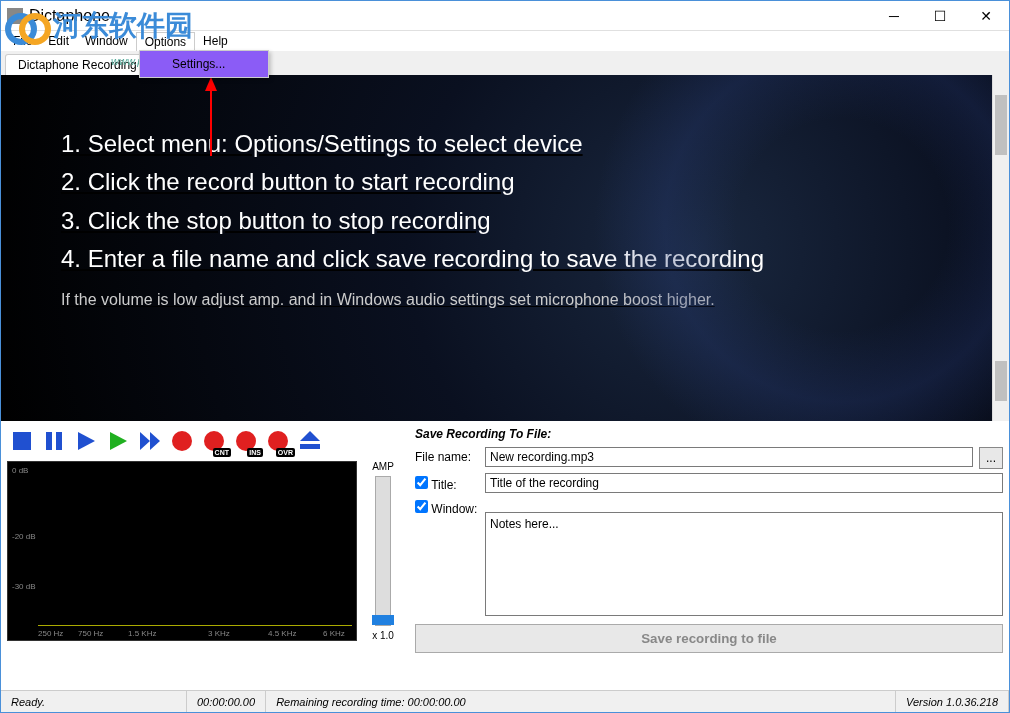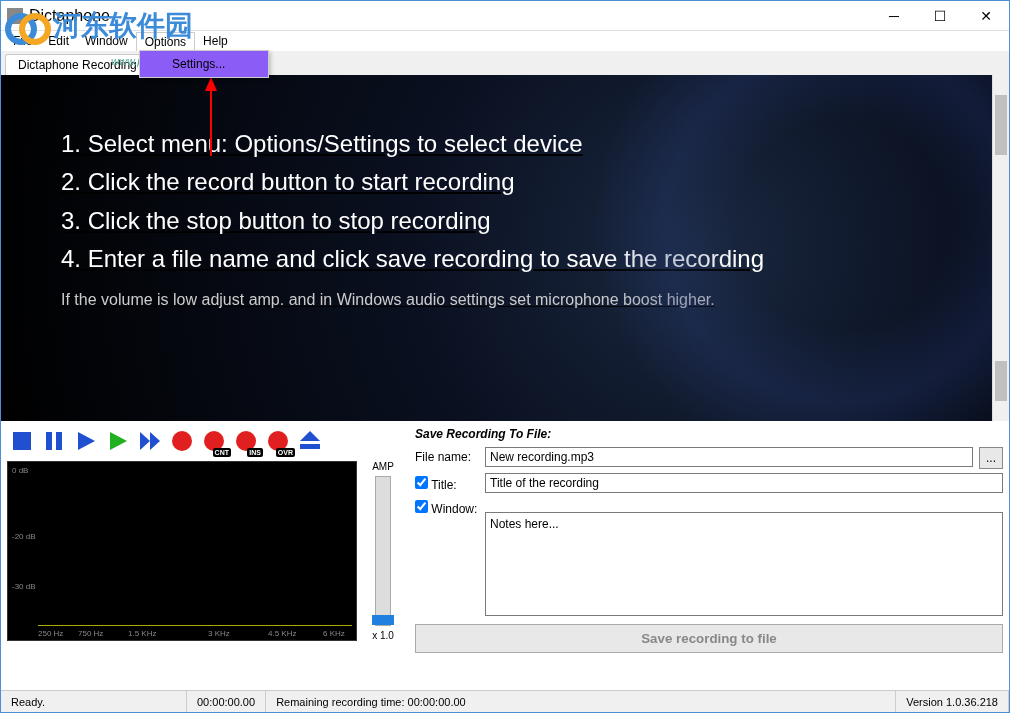--- a/index.html
+++ b/index.html
@@ -57,21 +57,21 @@
 
 .save-panel { flex: 1; font-size: 12px; }
 .save-panel .heading { font-weight: bold; margin-bottom: 6px; font-style: italic; }
 .save-panel .row { display: flex; align-items: flex-start; margin-bottom: 4px; gap: 6px; }
 .save-panel .lbl { width: 64px; padding-top: 3px; }
 .save-panel input[type=text] { flex: 1; padding: 2px 4px; border: 1px solid #7a7a7a; font-size: 12px; }
 .save-panel textarea { flex: 1; padding: 4px 4px; border: 1px solid #7a7a7a; font-size: 12px; height: 104px; resize: none; margin-top: 15px; }
 .save-panel .browse { width: 24px; height: 22px; border: 1px solid #888; background: #e8e8e8; display: flex; align-items: center; justify-content: center; }
 .save-btn { width: 100%; padding: 6px; background: #e8e8e8; border: 1px solid #aaa; color: #888; font-weight: bold; margin-top: 4px; cursor: pointer; }
 
-.statusbar { position: absolute; bottom: 0; left: 0; right: 0; height: 22px; border-top: 1px solid #ccc; display: flex; align-items: center; font-size: 11px; background: #f0f0f0; }
+.statusbar { position: absolute; bottom: 0; left: 0; right: 0; height: 22px; border-top: 1px solid #ccc; display: flex; align-items: center; font-size: 11px; background: #f0f0f0; font-style: italic; }
 .statusbar .cell { padding: 0 10px; border-right: 1px solid #ccc; height: 100%; display: flex; align-items: center; }
 .statusbar .cell:first-child { width: 186px; }
 </style>
 </head>
 <body>
 
 <div class="watermark">
   <div class="logo-shape"></div>
   <span>河东软件园</span>
 </div>

